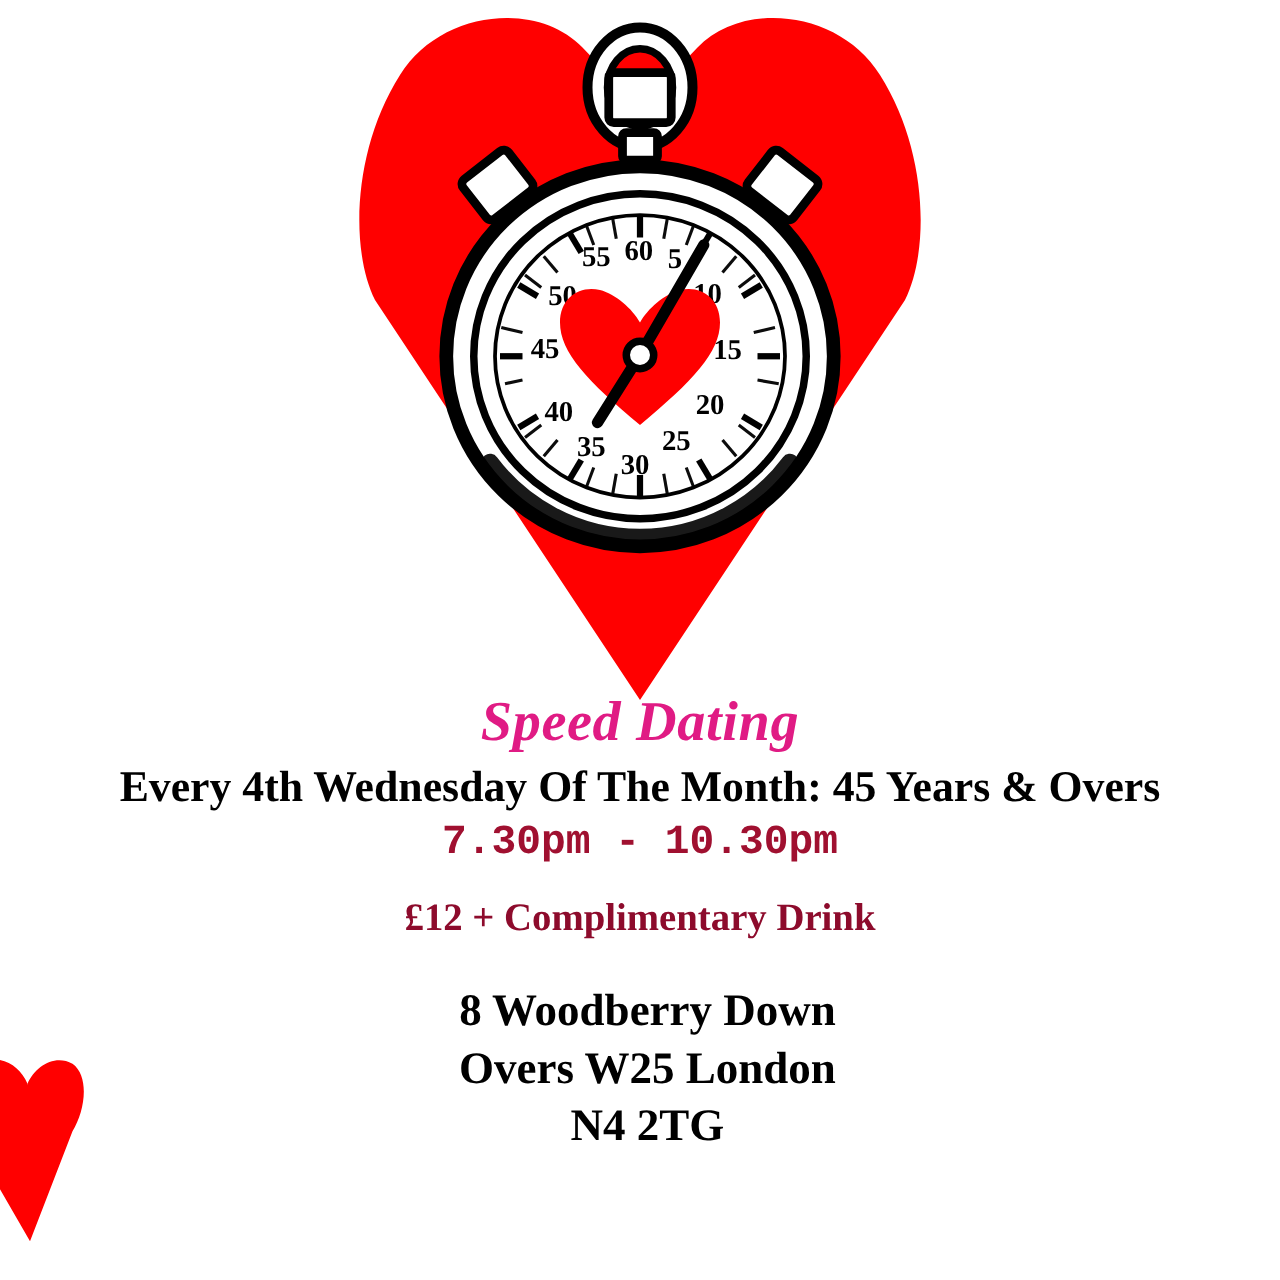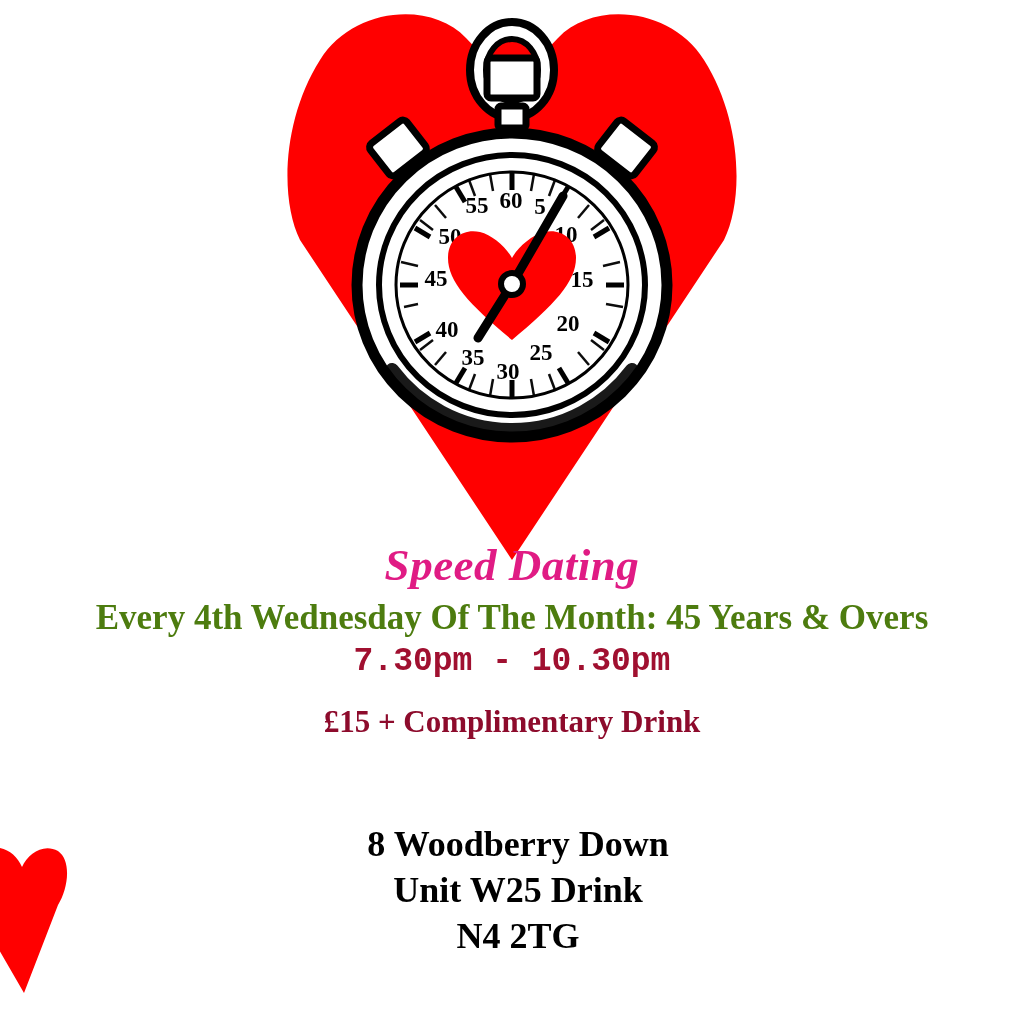--- a/index.html
+++ b/index.html
@@ -38,39 +38,39 @@
     left: -36px;
     top: 845px;
     width: 110px;
     height: 150px;
   }
 
   
   .text-block {
     position: absolute;
     left: 0;
-    top: 540px;
+    top: 552px;
     width: 1024px;
     text-align: center;
   }
   .headline {
     font-family: "Liberation Serif", serif;
     font-style: italic;
     font-weight: bold;
     font-size: 45px;
     color: #e01b84;
     letter-spacing: 0.5px;
     line-height: 1.15;
     margin: 0 0 6px 0;
   }
   .schedule {
     font-family: "Liberation Serif", serif;
     font-weight: bold;
     font-size: 35px;
-    color: #4d7c0f;
+    color: #000000;
     line-height: 1.15;
     margin: 0 0 4px 0;
     white-space: nowrap;
   }
   .time {
     font-family: Liberation Mono, monospace;
     font-weight: bold;
     font-size: 33px;
     color: #a01030;
     line-height: 1.2;
@@ -78,21 +78,21 @@
   }
   .price-line {
     font-family: "Liberation Serif", serif;
     font-weight: bold;
     font-size: 31px;
     color: #8d0b2c;
     line-height: 1.45;
     margin: 0;
   }
   .address {
-    margin-top: 76px;
+    margin-top: 28px;
     padding-left: 12px;
   }
   .address-line {
     font-family: "Liberation Serif", serif;
     font-weight: bold;
     font-size: 36px;
     color: #000000;
     line-height: 1.28;
     margin: 0;
   }
@@ -218,22 +218,22 @@
     <svg width="110" height="150" viewBox="0 0 110 150" xmlns="http://www.w3.org/2000/svg">
       <path d="M60 148 L8 58 C-2 38 2 10 22 4 C38 -1 52 8 58 22 L60 28 Z" fill="#ff0000"></path>
       <path d="M58 22 C64 8 80 -2 94 6 C108 16 104 44 94 60 L60 148 Z" fill="#ff0000"></path>
     </svg>
   </div>
 
   <div class="text-block">
     <p class="headline">Speed Dating</p>
     <p class="schedule">Every 4th Wednesday Of The Month: 45 Years  &amp; Overs</p>
     <p class="time">7.30pm - 10.30pm</p>
-    <p class="price-line">£15 + Complimentary Drink</p>
+    <p class="price-line">£12 + Complimentary Drink</p>
 
     <div class="address">
       <p class="address-line">8 Woodberry Down</p>
-      <p class="address-line">Unit W25 Drink</p>
+      <p class="address-line">Overs W25 London</p>
       <p class="address-line">N4 2TG</p>
     </div>
   </div>
 
 </div>
 
 </body></html>

